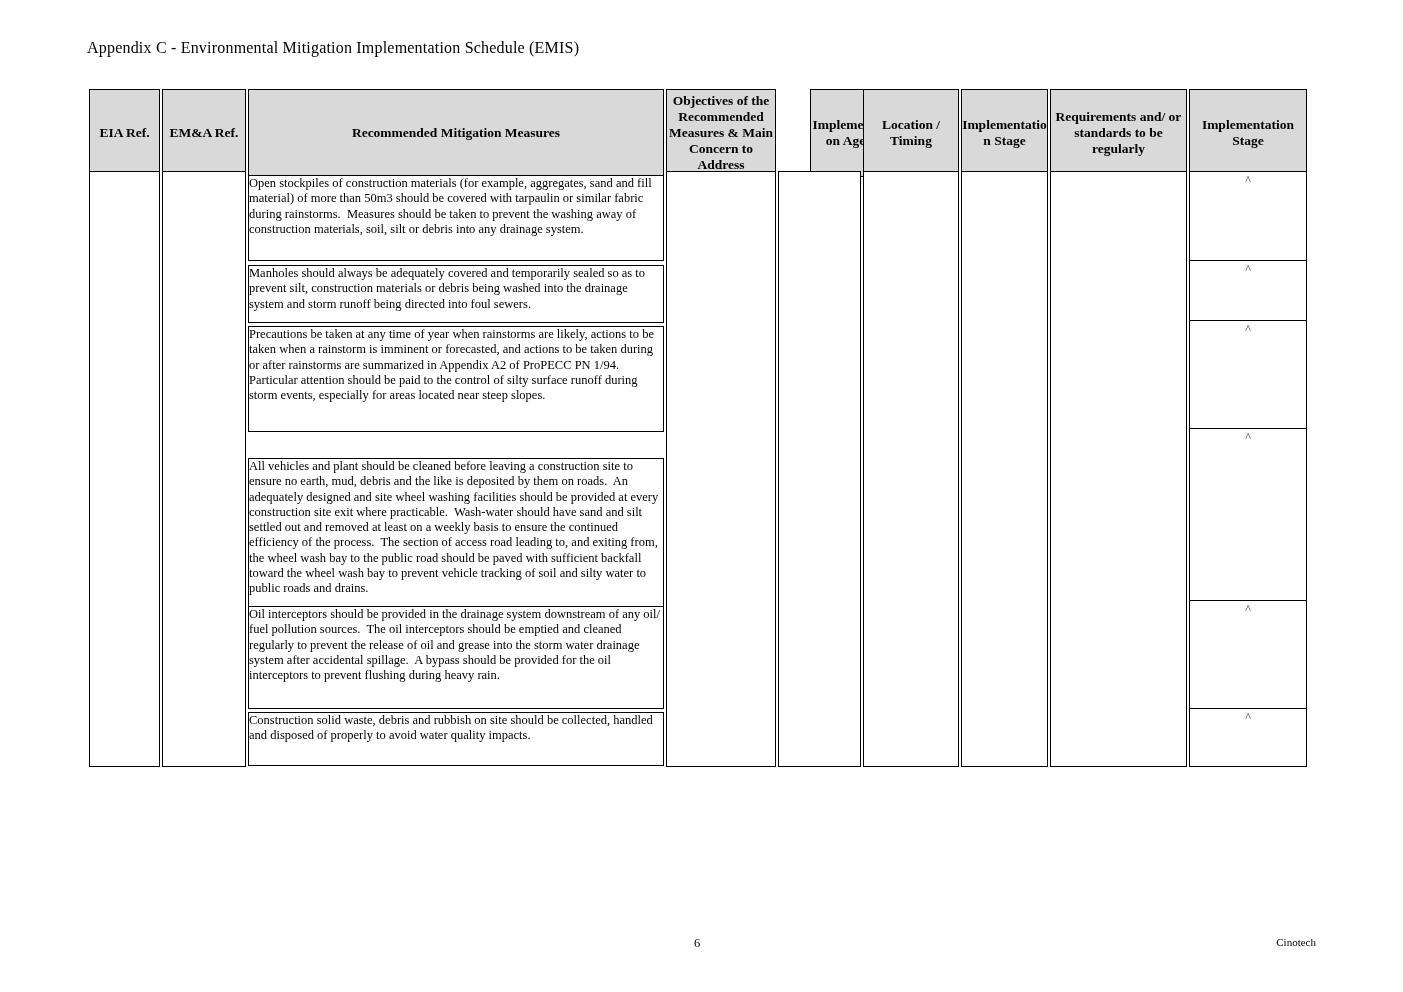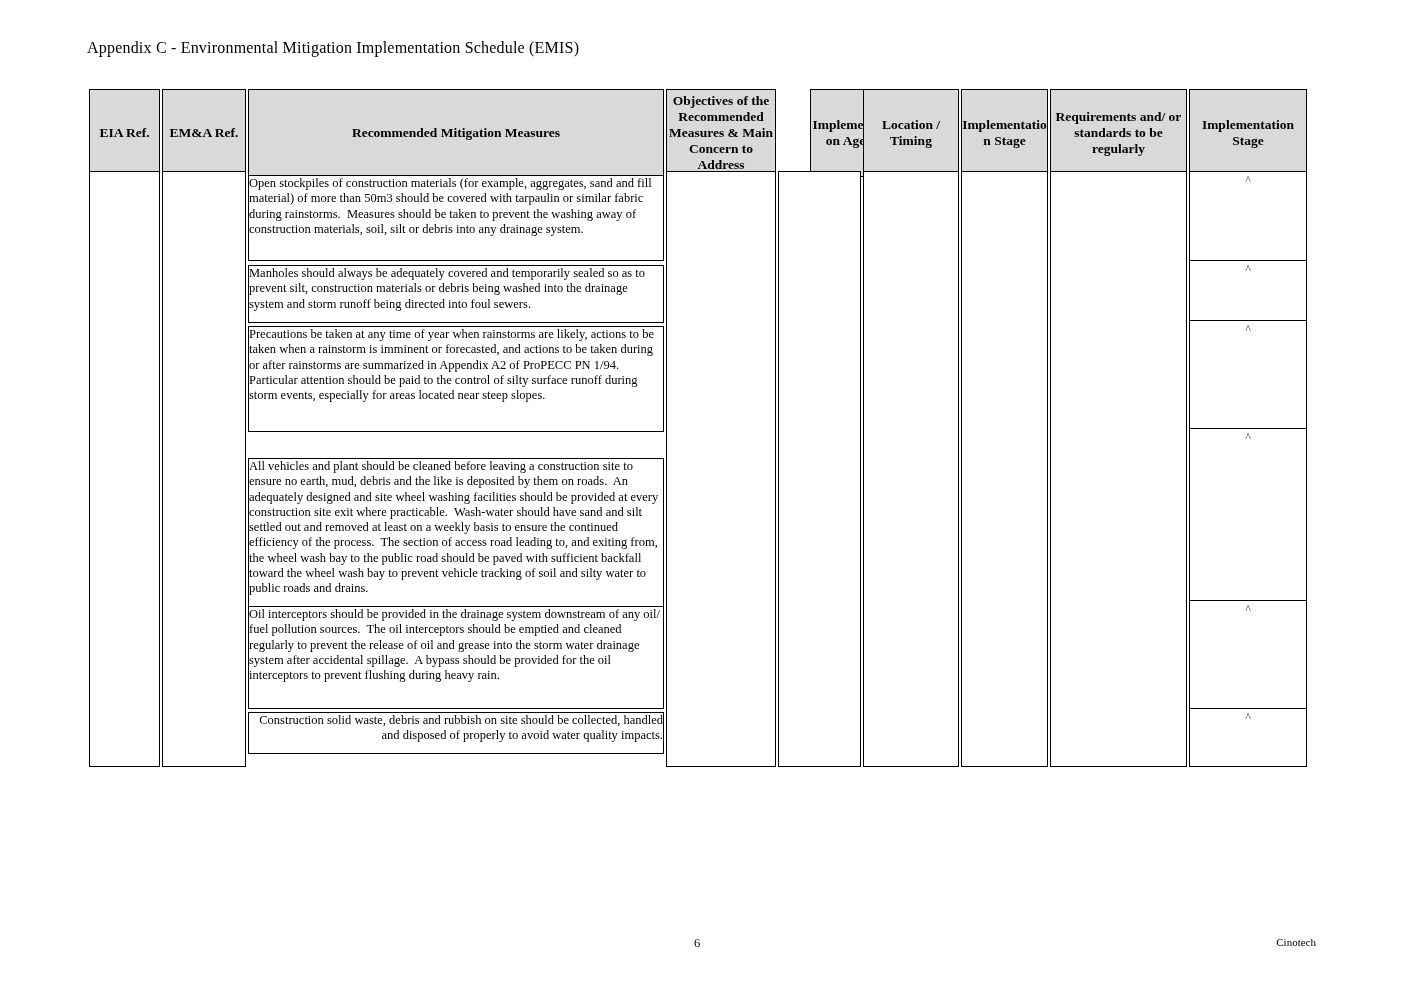--- a/index.html
+++ b/index.html
@@ -51,21 +51,21 @@
     position:absolute; left:1px; width:416px; box-sizing:border-box;
     border:1.5px solid #000; background:#fff;
     padding:0 0; font-size:12.5px; line-height:15.3px;
     white-space:pre-wrap; overflow:hidden;
   }
   .m0 {top:4px;   height:86px;}
   .m1 {top:94px;  height:58px;}
   .m2 {top:155px; height:106px;}
   .m3 {top:263px; height:169px;margin-top:24px;}
   .m4 {top:435px; height:103px;}
-  .m5 {top:541px; height:42px;text-align:right;}
+  .m5 {top:541px; height:54px;}
 
   
   .status-col {
     position:absolute; left:1101px; top:82px; width:118px; height:596px;
     box-sizing:border-box; border:1.5px solid #000; background:#fff;
     display:flex; flex-direction:column;
   }
   .scell {
     box-sizing:border-box; border-bottom:1.5px solid #000;
     text-align:center; font-size:12px; line-height:13px; color:#333;

